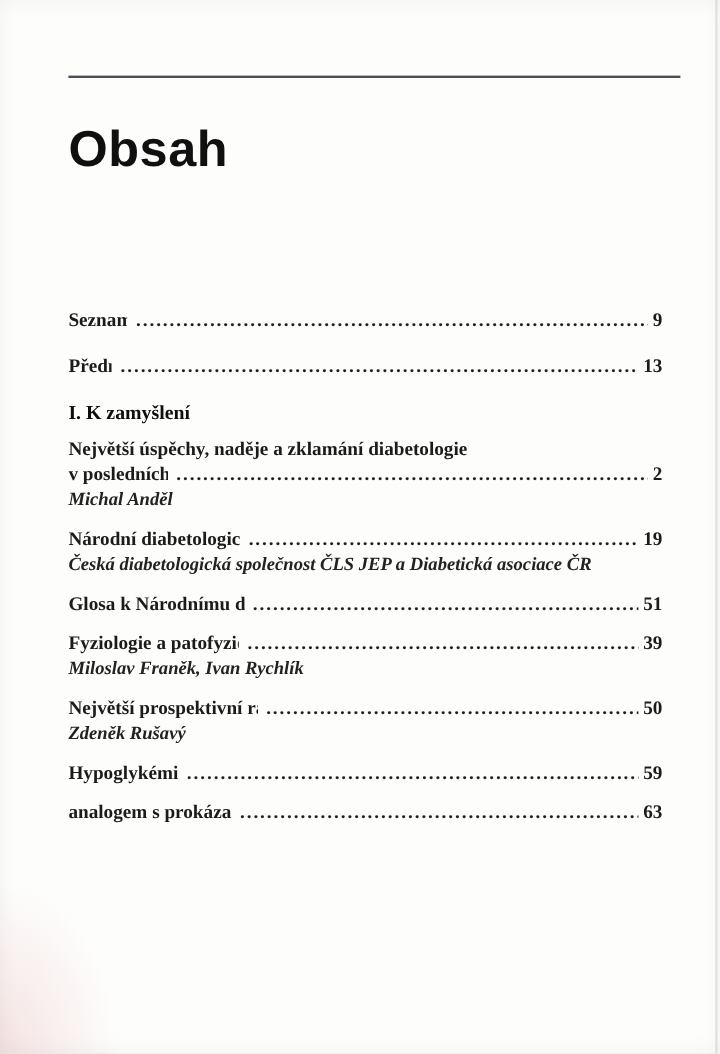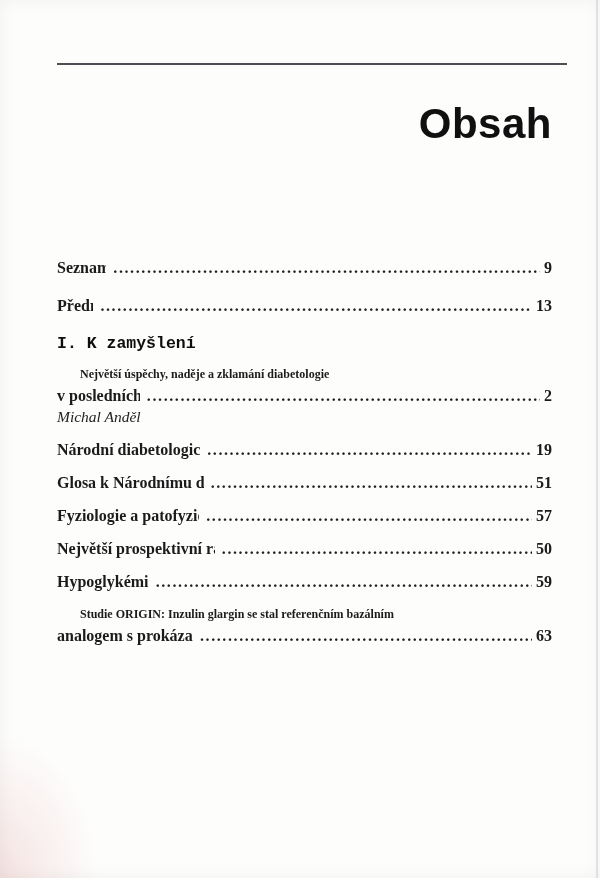--- a/index.html
+++ b/index.html
@@ -26,21 +26,21 @@
     background: rgba(120,120,125,0.18);
   }
   .top-rule {
     position: absolute;
     left: 57px; top: 63px;
     width: 510px; height: 2px;
     background: #4d4d55;
   }
   h1.page-title {
     margin: 104px 0 0 0;
-    text-align: right;
+    text-align: left;
     font-family: "Liberation Sans", sans-serif;
     font-weight: bold;
     font-size: 42px;
     line-height: 40px;
     letter-spacing: 0.5px;
     color: #101010;
   }
   .toc { margin-top: 113px; }
   .entry { margin-bottom: 12px; }
   .entry.simple { margin-bottom: 17px; }
@@ -48,46 +48,45 @@
     display: flex;
     align-items: baseline;
     font-weight: bold;
     font-size: 16px;
     line-height: 21px;
     white-space: nowrap;
   }
   .entry-line .t { flex: 0 1 auto; overflow: hidden; }
   .plain-line {
     font-weight: bold;
-    font-size: 12px;
+    font-size: 16px;
     line-height: 21px;
-    margin-left: 23px;
   }
   .leader {
     flex: 1 1 auto;
     min-width: 10px;
     overflow: hidden;
     margin: 0 4px 0 7px;
   }
   .leader::after {
     content: "................................................................................................................................................................";
     letter-spacing: 1.6px;
     font-weight: bold;
     color: #1e1e1e;
   }
   .pg { flex: 0 0 auto; }
   .author {
     font-style: italic;
-    font-weight: normal;
+    font-weight: bold;
     font-size: 15.5px;
     line-height: 21px;
     color: #222;
   }
   .section-heading {
-    font-family: Liberation Mono, monospace;
+    font-family: Liberation Serif, serif;
     font-weight: bold;
     font-size: 16.5px;
     line-height: 21px;
     margin: 15px 0 10px 0;
     color: #0e0e0e;
   }
 </style>
 </head>
 <body>
 
@@ -121,51 +120,53 @@
           <span class="pg">2</span>
         </div>
         <div class="author">Michal Anděl</div>
       </div>
       <div class="entry">
         <div class="entry-line">
           <span class="t">Národní diabetologický program 2012–2022 (12. 12. 2012)</span>
           <span class="leader"></span>
           <span class="pg">19</span>
         </div>
+        <div class="author">Česká diabetologická společnost ČLS JEP a Diabetická asociace ČR</div>
       </div>
       <div class="entry">
         <div class="entry-line">
           <span class="t">Glosa k Národnímu diabetologickému programu 2012–2022</span>
           <span class="leader"></span>
           <span class="pg">51</span>
         </div>
       </div>
       <div class="entry">
         <div class="entry-line">
           <span class="t">Fyziologie a patofyziologie hospodaření ledvin s glukózou</span>
           <span class="leader"></span>
-          <span class="pg">57</span>
+          <span class="pg">39</span>
         </div>
+        <div class="author">Miloslav Franěk, Ivan Rychlík</div>
       </div>
       <div class="entry">
         <div class="entry-line">
           <span class="t">Největší prospektivní randomizovaná klinická studie v diabetologii</span>
           <span class="leader"></span>
           <span class="pg">50</span>
         </div>
+        <div class="author">Zdeněk Rušavý</div>
       </div>
       <div class="entry">
         <div class="entry-line">
           <span class="t">Hypoglykémia v štúdii ORIGIN</span>
           <span class="leader"></span>
           <span class="pg">59</span>
         </div>
       </div>
       <div class="entry">
-        <div class="plain-line">Studie ORIGIN: Inzulin glargin se stal referenčním bazálním</div>
         <div class="entry-line">
           <span class="t">analogem s prokázanou kardiovaskulární bezpečností</span>
           <span class="leader"></span>
           <span class="pg">63</span>
         </div>
       </div>
     </div>
 </div>
 
 </body></html>

